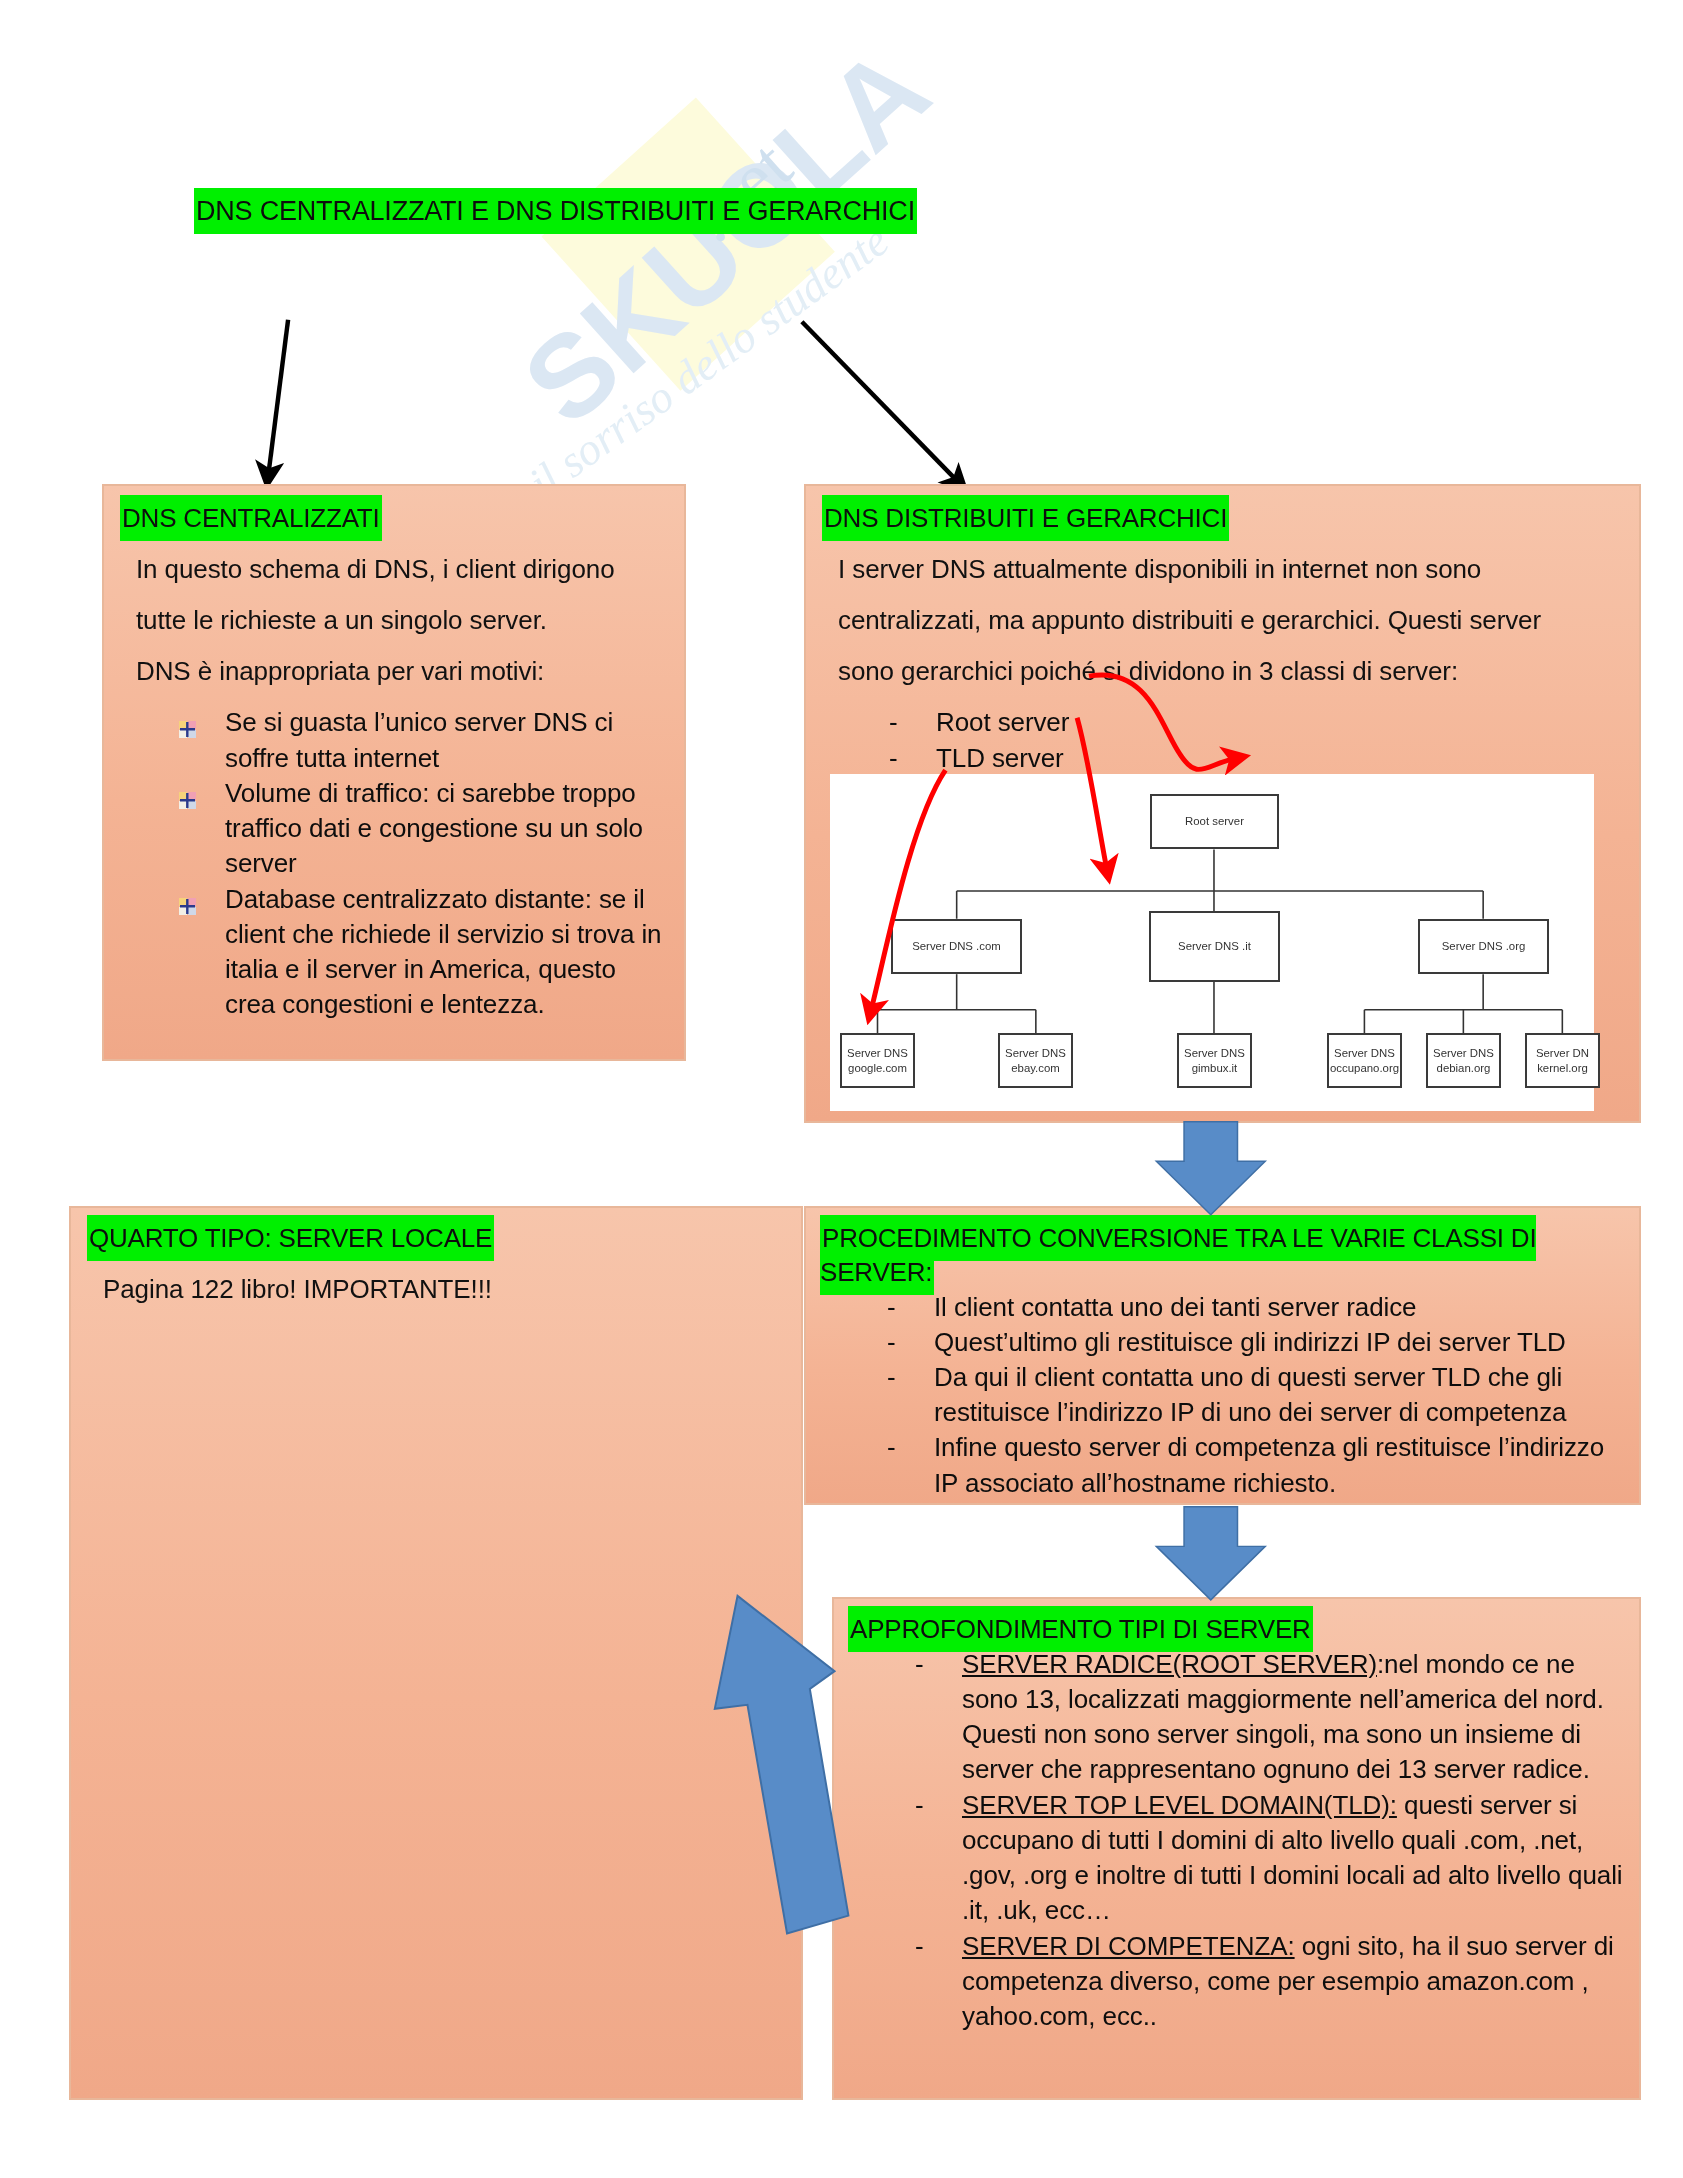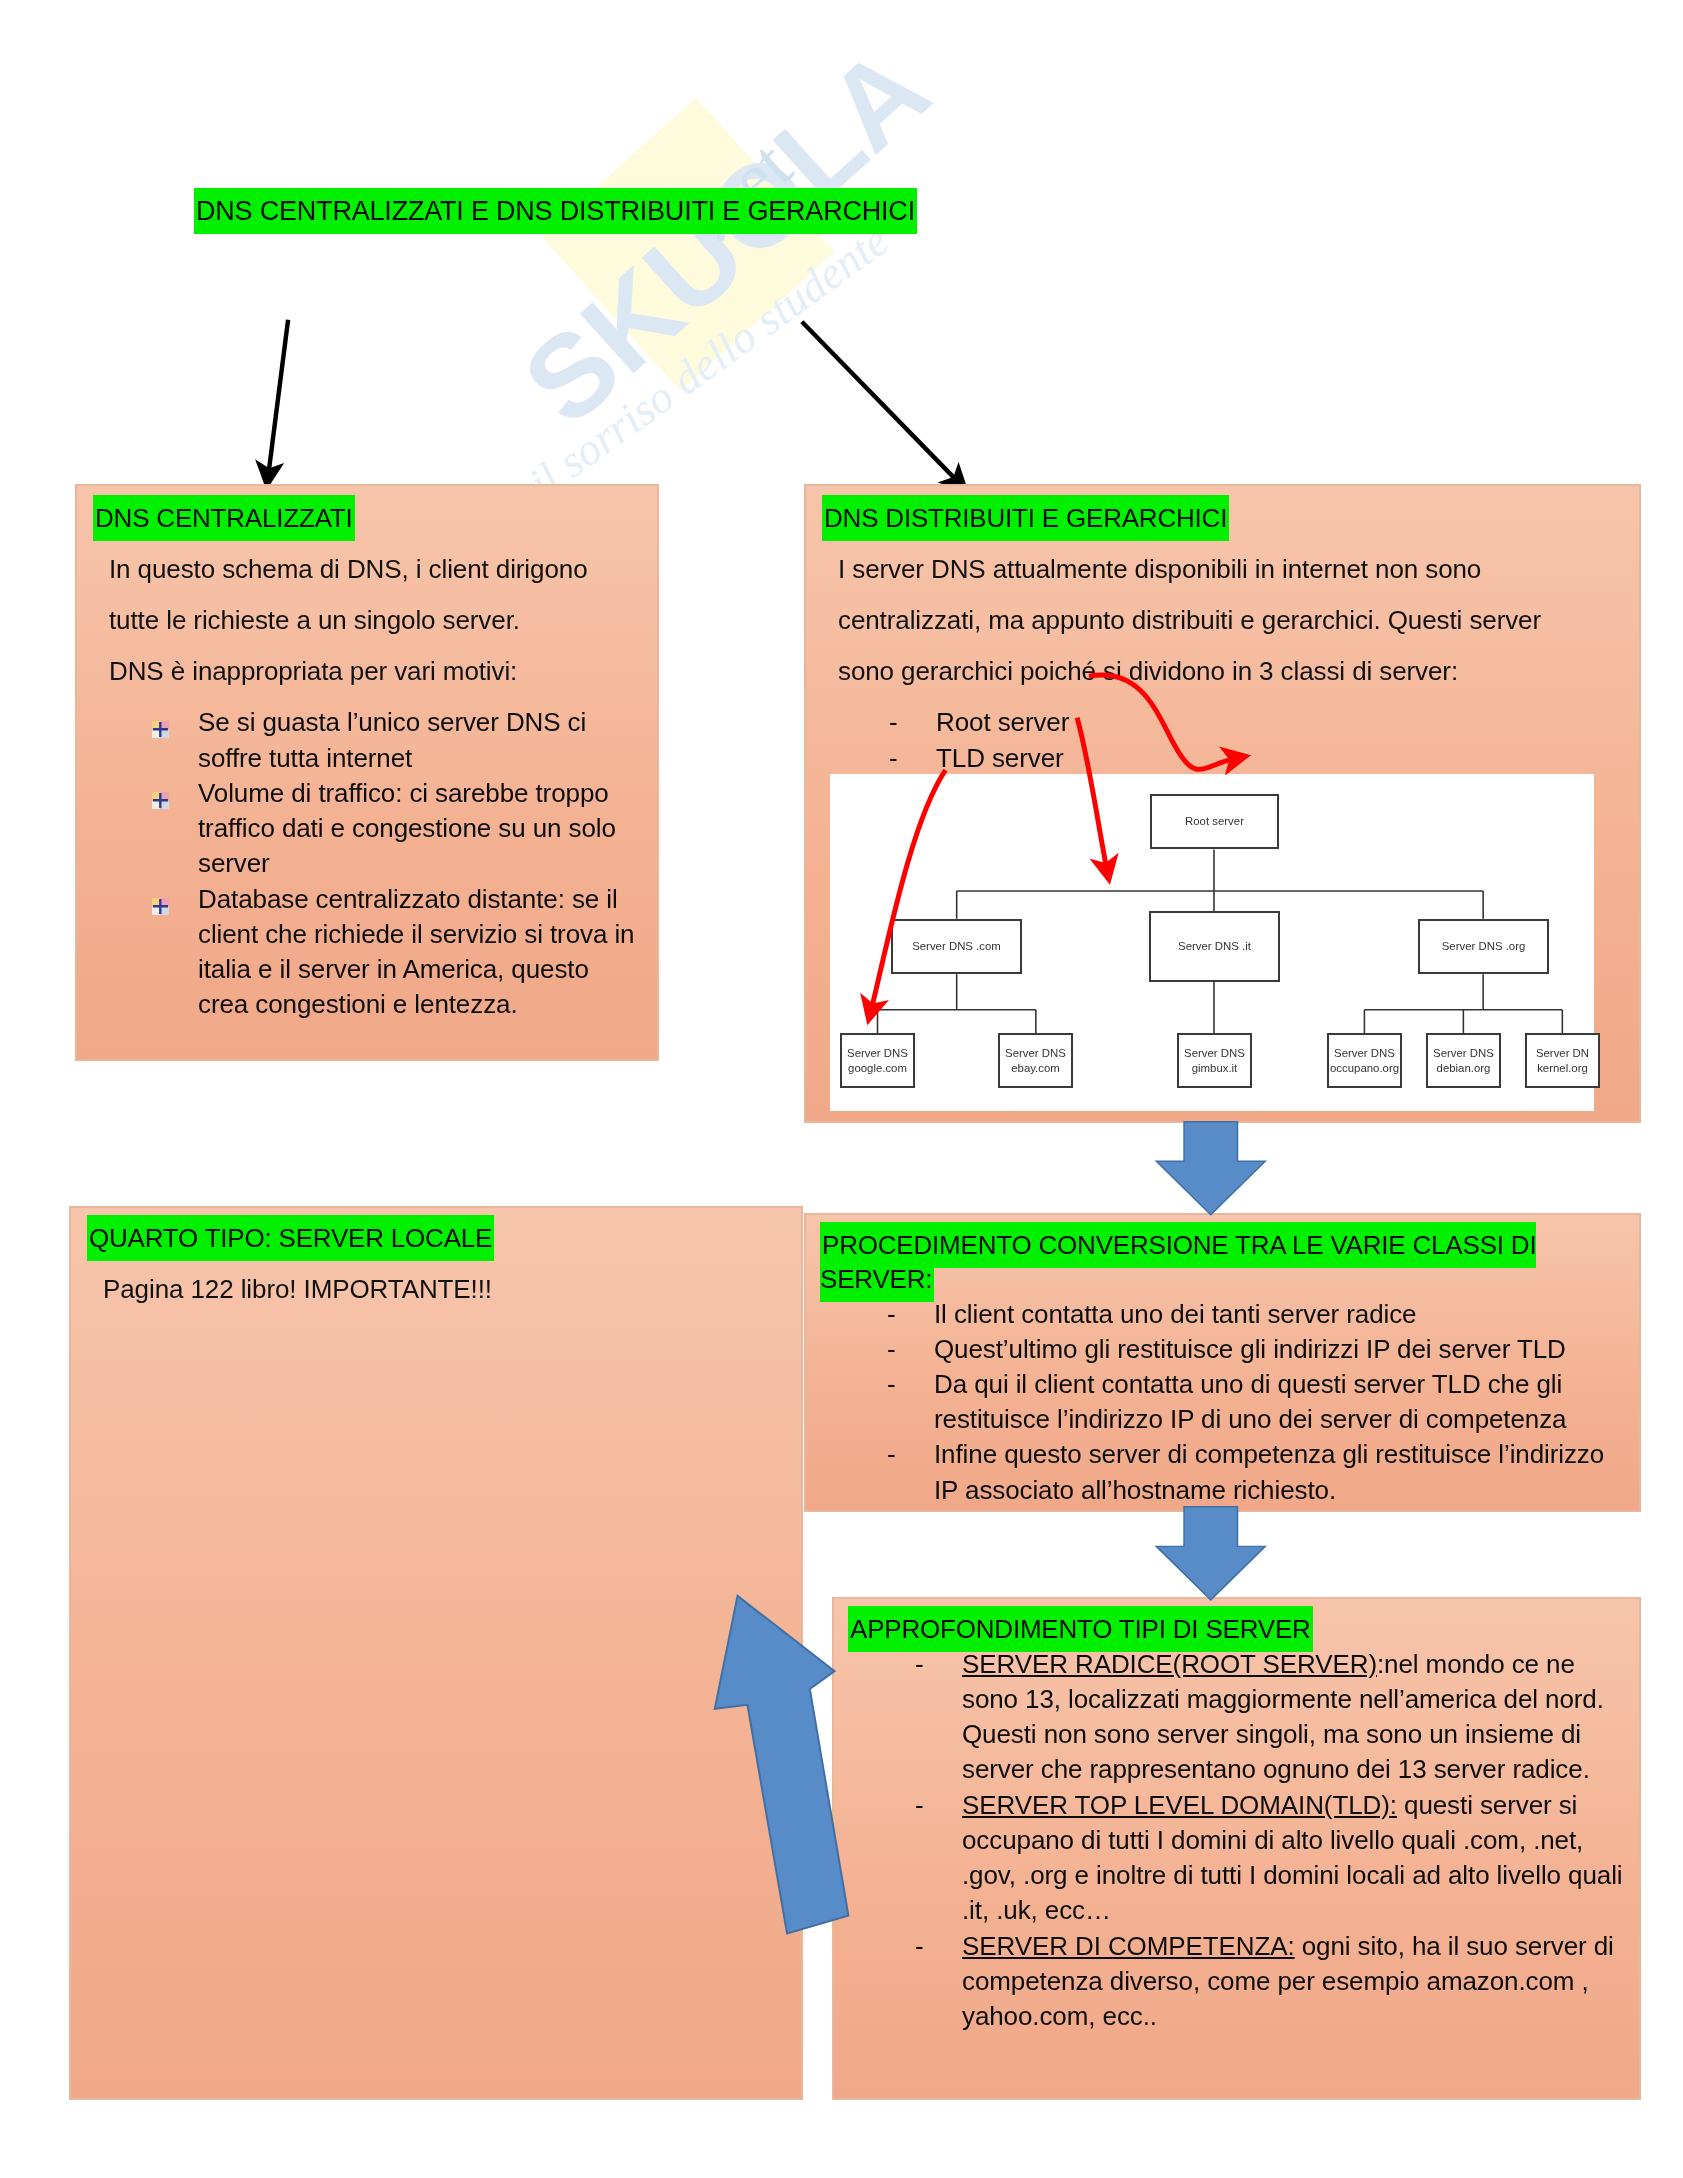--- a/index.html
+++ b/index.html
@@ -71,21 +71,21 @@
 <svg class="svgLayer" id="black-arrows" viewBox="0 0 1700 2200" width="1683" height="2178">
   <defs>
     <marker id="bhead" markerWidth="7" markerHeight="7" refX="3.2" refY="3.2" orient="auto">
       <path d="M0,0 L6.6,3.2 L0,6.6 L1.6,3.2 Z" fill="#000"></path>
     </marker>
   </defs>
   <line x1="291" y1="323" x2="271" y2="480" stroke="#000" stroke-width="4.5" marker-end="url(#bhead)"></line>
   <line x1="810" y1="325" x2="968" y2="487" stroke="#000" stroke-width="4.5" marker-end="url(#bhead)"></line>
 </svg>
 
-<div class="box" style="left:75px;top:484px;width:584px;height:577px;">
+<div class="box" style="left:102px;top:484px;width:584px;height:577px;">
   <div style="padding:16px 14px 0 16px;">
     <div>
       <span class="hl">DNS CENTRALIZZATI</span>
     </div>
     <p class="para">In questo schema di DNS, i client dirigono</p>
     <p class="para">tutte le richieste a un singolo server.</p>
     <p class="para">DNS è inappropriata per vari motivi:</p>
     <ul class="plusList">
       <li>
         <span class="plusIcon">
@@ -231,21 +231,21 @@
 
 <div class="box" style="left:69px;top:1206px;width:734px;height:894px;">
   <div style="padding:14px 14px 0 16px;">
     <div>
       <span class="hl">QUARTO TIPO: SERVER LOCALE</span>
     </div>
     <p class="para">Pagina 122 libro! IMPORTANTE!!!</p>
   </div>
 </div>
 
-<div class="box" style="left:804px;top:1206px;width:837px;height:299px;margin-top:7px;">
+<div class="box" style="left:804px;top:1206px;width:837px;height:299px;">
   <div style="padding:14px 12px 0 14px;">
     <div>
       <span class="hl">PROCEDIMENTO CONVERSIONE TRA LE VARIE CLASSI DI SERVER:</span>
     </div>
     <ul class="dashList">
       <li>
         <span>Il client contatta uno dei tanti server radice</span></li>
       <li>
         <span>Quest’ultimo gli restituisce gli indirizzi IP dei server TLD</span></li>
       <li>

